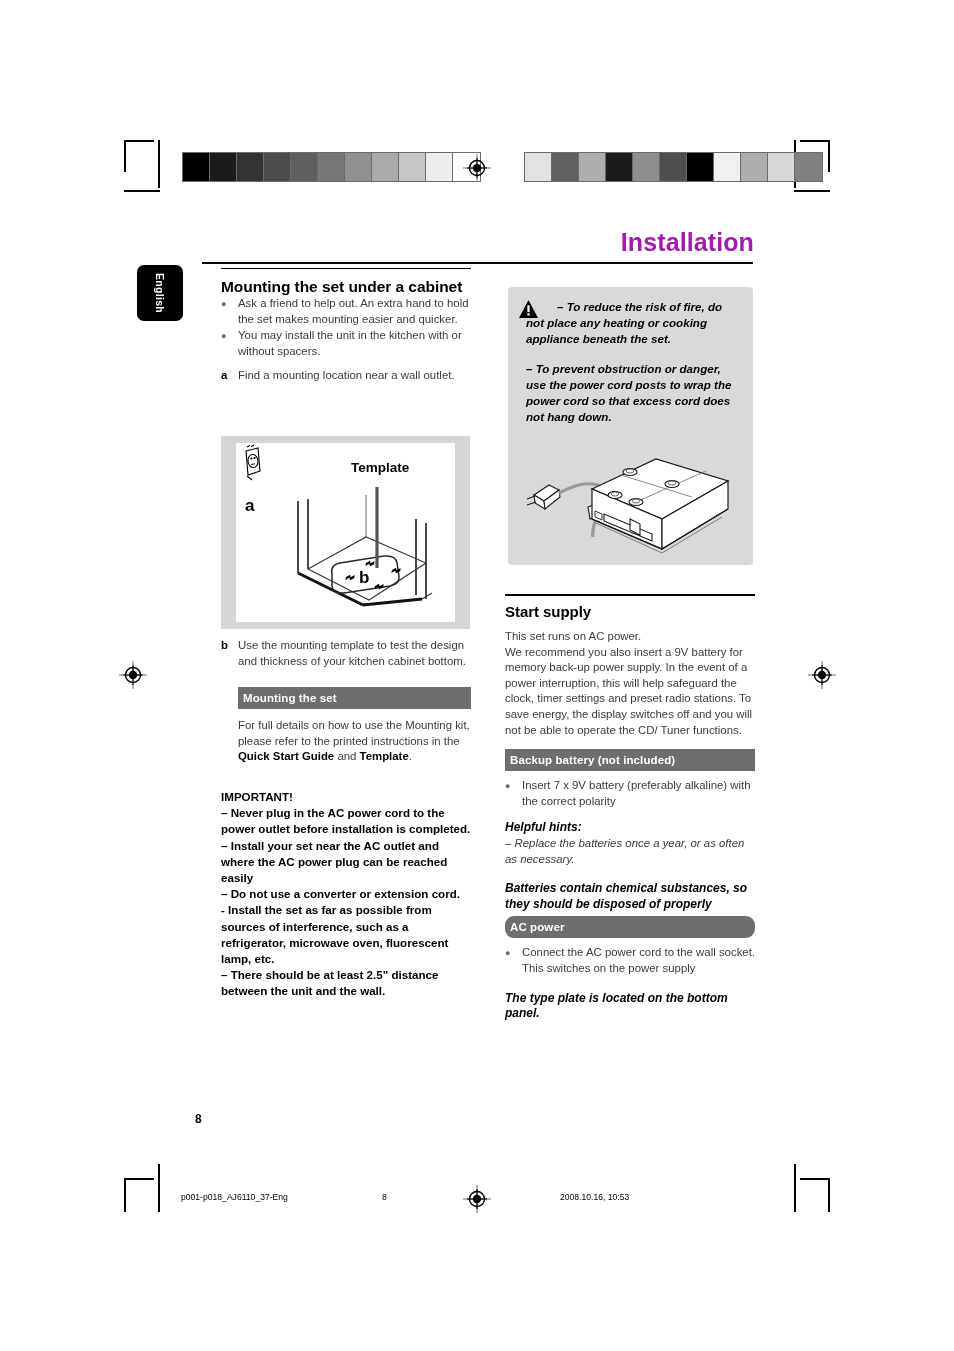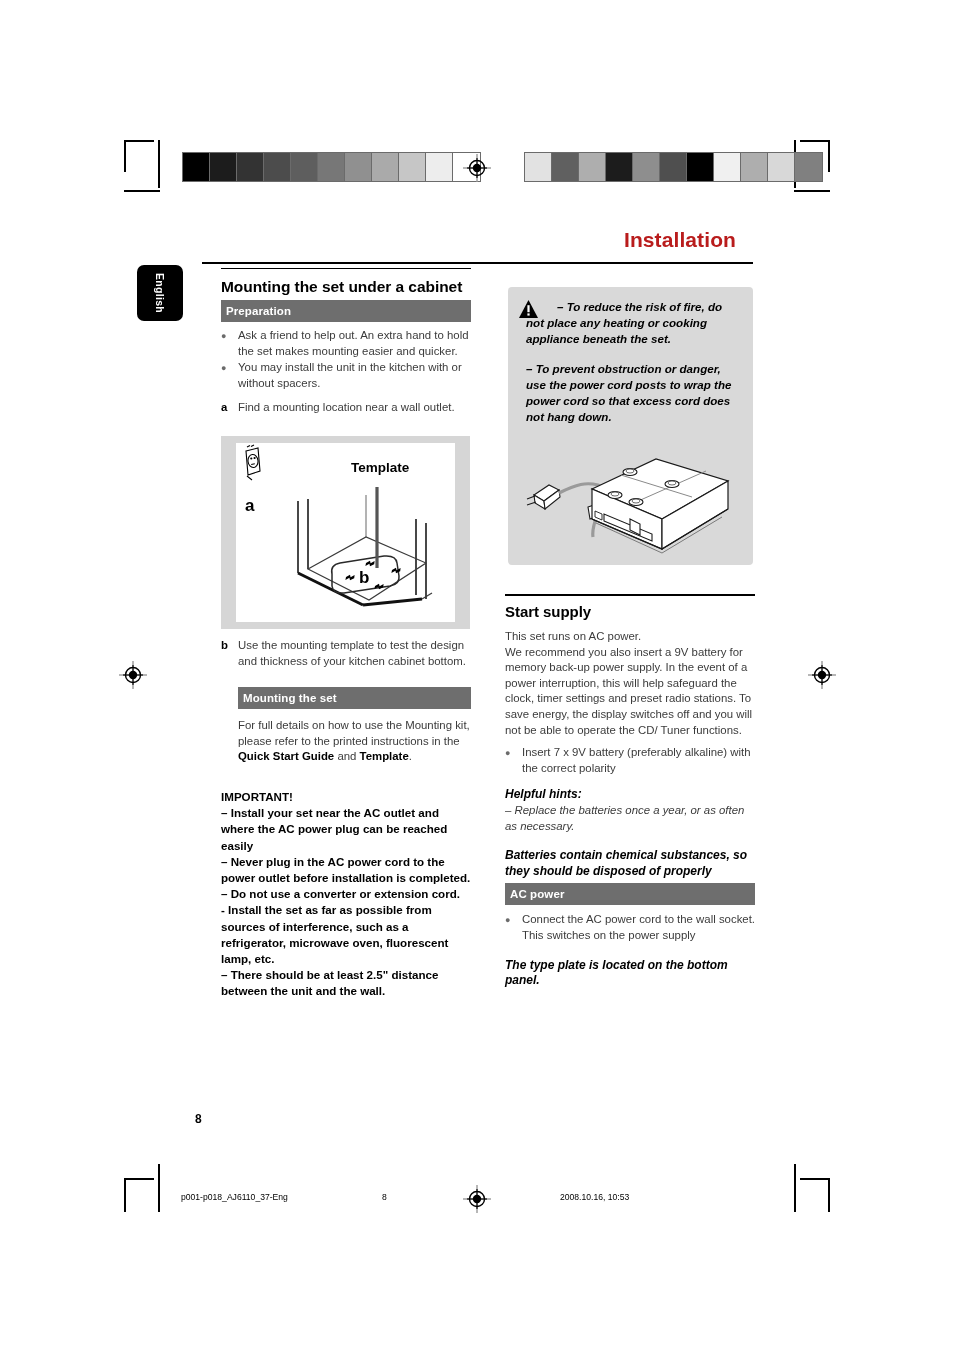--- a/index.html
+++ b/index.html
@@ -54,26 +54,26 @@
   .header-rule {
     position: absolute;
     left: 202px;
     top: 262px;
     width: 551px;
     height: 2px;
     background: #000;
   }
   .page-title {
     position: absolute;
-    right: 218px;
+    right: 200px;
     top: 228px;
-    font-size: 21px;
+    font-size: 25px;
     font-weight: bold;
     letter-spacing: 0.1px;
-    color: #b91c1c;
+    color: #a21caf;
   }
 
   
   .lang-tab {
     position: absolute;
     left: 137px;
     top: 265px;
     width: 46px;
     height: 56px;
     background: #000;
@@ -391,21 +391,20 @@
   <div class="lang-tab">
     <span>English</span>
   </div>
 
   <div class="col-left">
 
     <div class="thin-rule"></div>
 
     <h2 class="sec-title">Mounting the set under a cabinet</h2>
 
-    <div class="bar">Preparation</div>
 
     <div class="bullet-row">
       <div class="bullet-dot"></div>
       <div class="bullet-body txt">Ask a friend to help out. An extra hand to hold the set makes mounting easier and quicker.</div>
     </div>
     <div class="bullet-row">
       <div class="bullet-dot"></div>
       <div class="bullet-body txt">You may install the unit in the kitchen with or without spacers.</div>
     </div>
 
@@ -478,22 +477,22 @@
       <div class="step-letter">b</div>
       <div class="step-body txt">Use the mounting template to test the design and thickness of your kitchen cabinet bottom.</div>
     </div>
 
     <div class="bar indent" style="margin-top:18px;">Mounting the set</div>
 
     <div class="txt indent" style="margin-top:9px;"><span>For full details on how to use the Mounting kit, please refer to the printed instructions in the </span><span class="b">Quick Start Guide</span><span> and </span><span class="b">Template</span><span>.</span></div>
 
     <div class="important">
       <div>IMPORTANT!</div>
+      <div>–   Never plug in the AC power cord to the power outlet before installation is completed.</div>
       <div>–   Install your set near the AC outlet and where the AC power plug can be reached easily</div>
-      <div>–   Never plug in the AC power cord to the power outlet before installation is completed.</div>
       <div>–   Do not use a converter or extension cord.</div>
       <div> - Install the set as far as possible from sources of interference, such as a refrigerator, microwave oven, fluorescent lamp, etc.</div>
       <div>–   There should be at least 2.5" distance between the unit and the wall.</div>
     </div>
   </div>
 
   <div class="warn-box">
     <div class="warn-tri">
       <svg width="19" height="18" viewBox="0 0 19 18">
         <polygon points="9.5,0 19,18 0,18" fill="#000"></polygon>
@@ -557,32 +556,33 @@
 
   <div class="col-right" style="top:594px;">
 
     <div class="thick-rule"></div>
 
     <h2 class="sec-title" style="font-size:15px;">Start supply</h2>
 
     <p class="txt" style="margin-top:8px; white-space:pre-line;">This set runs on AC power.
 We recommend you also insert a 9V battery for memory back-up power supply. In the event of a power interruption, this will help safeguard the clock, timer settings and preset radio stations. To save energy, the display switches off and you will not be able to operate the CD/ Tuner functions.</p>
 
+    <div class="bar" style="margin-top:11px;">Backup battery (not included)</div>
 
     <div class="bullet-row" style="margin-top:7px;">
       <div class="bullet-dot"></div>
       <div class="bullet-body txt">Insert 7 x 9V battery (preferably alkaline) with the correct polarity</div>
     </div>
 
     <div class="ital-bold" style="margin-top:11px;">Helpful hints:</div>
     <div class="txt ital">–   Replace the batteries once a year, or as often as necessary.</div>
 
     <div class="ital-bold" style="margin-top:14px;">Batteries contain chemical substances, so they should be disposed of properly</div>
 
-    <div class="bar" style="">AC power</div>
+    <div class="bar" style="border-radius:9px;">AC power</div>
 
     <div class="bullet-row" style="margin-top:7px;">
       <div class="bullet-dot"></div>
       <div class="bullet-body txt">Connect the AC power cord to the wall socket. This switches on the power supply</div>
     </div>
 
     <div class="ital-bold" style="margin-top:14px;">The type plate is located on the bottom panel.</div>
   </div>
 
   <div class="page-number">8</div>

